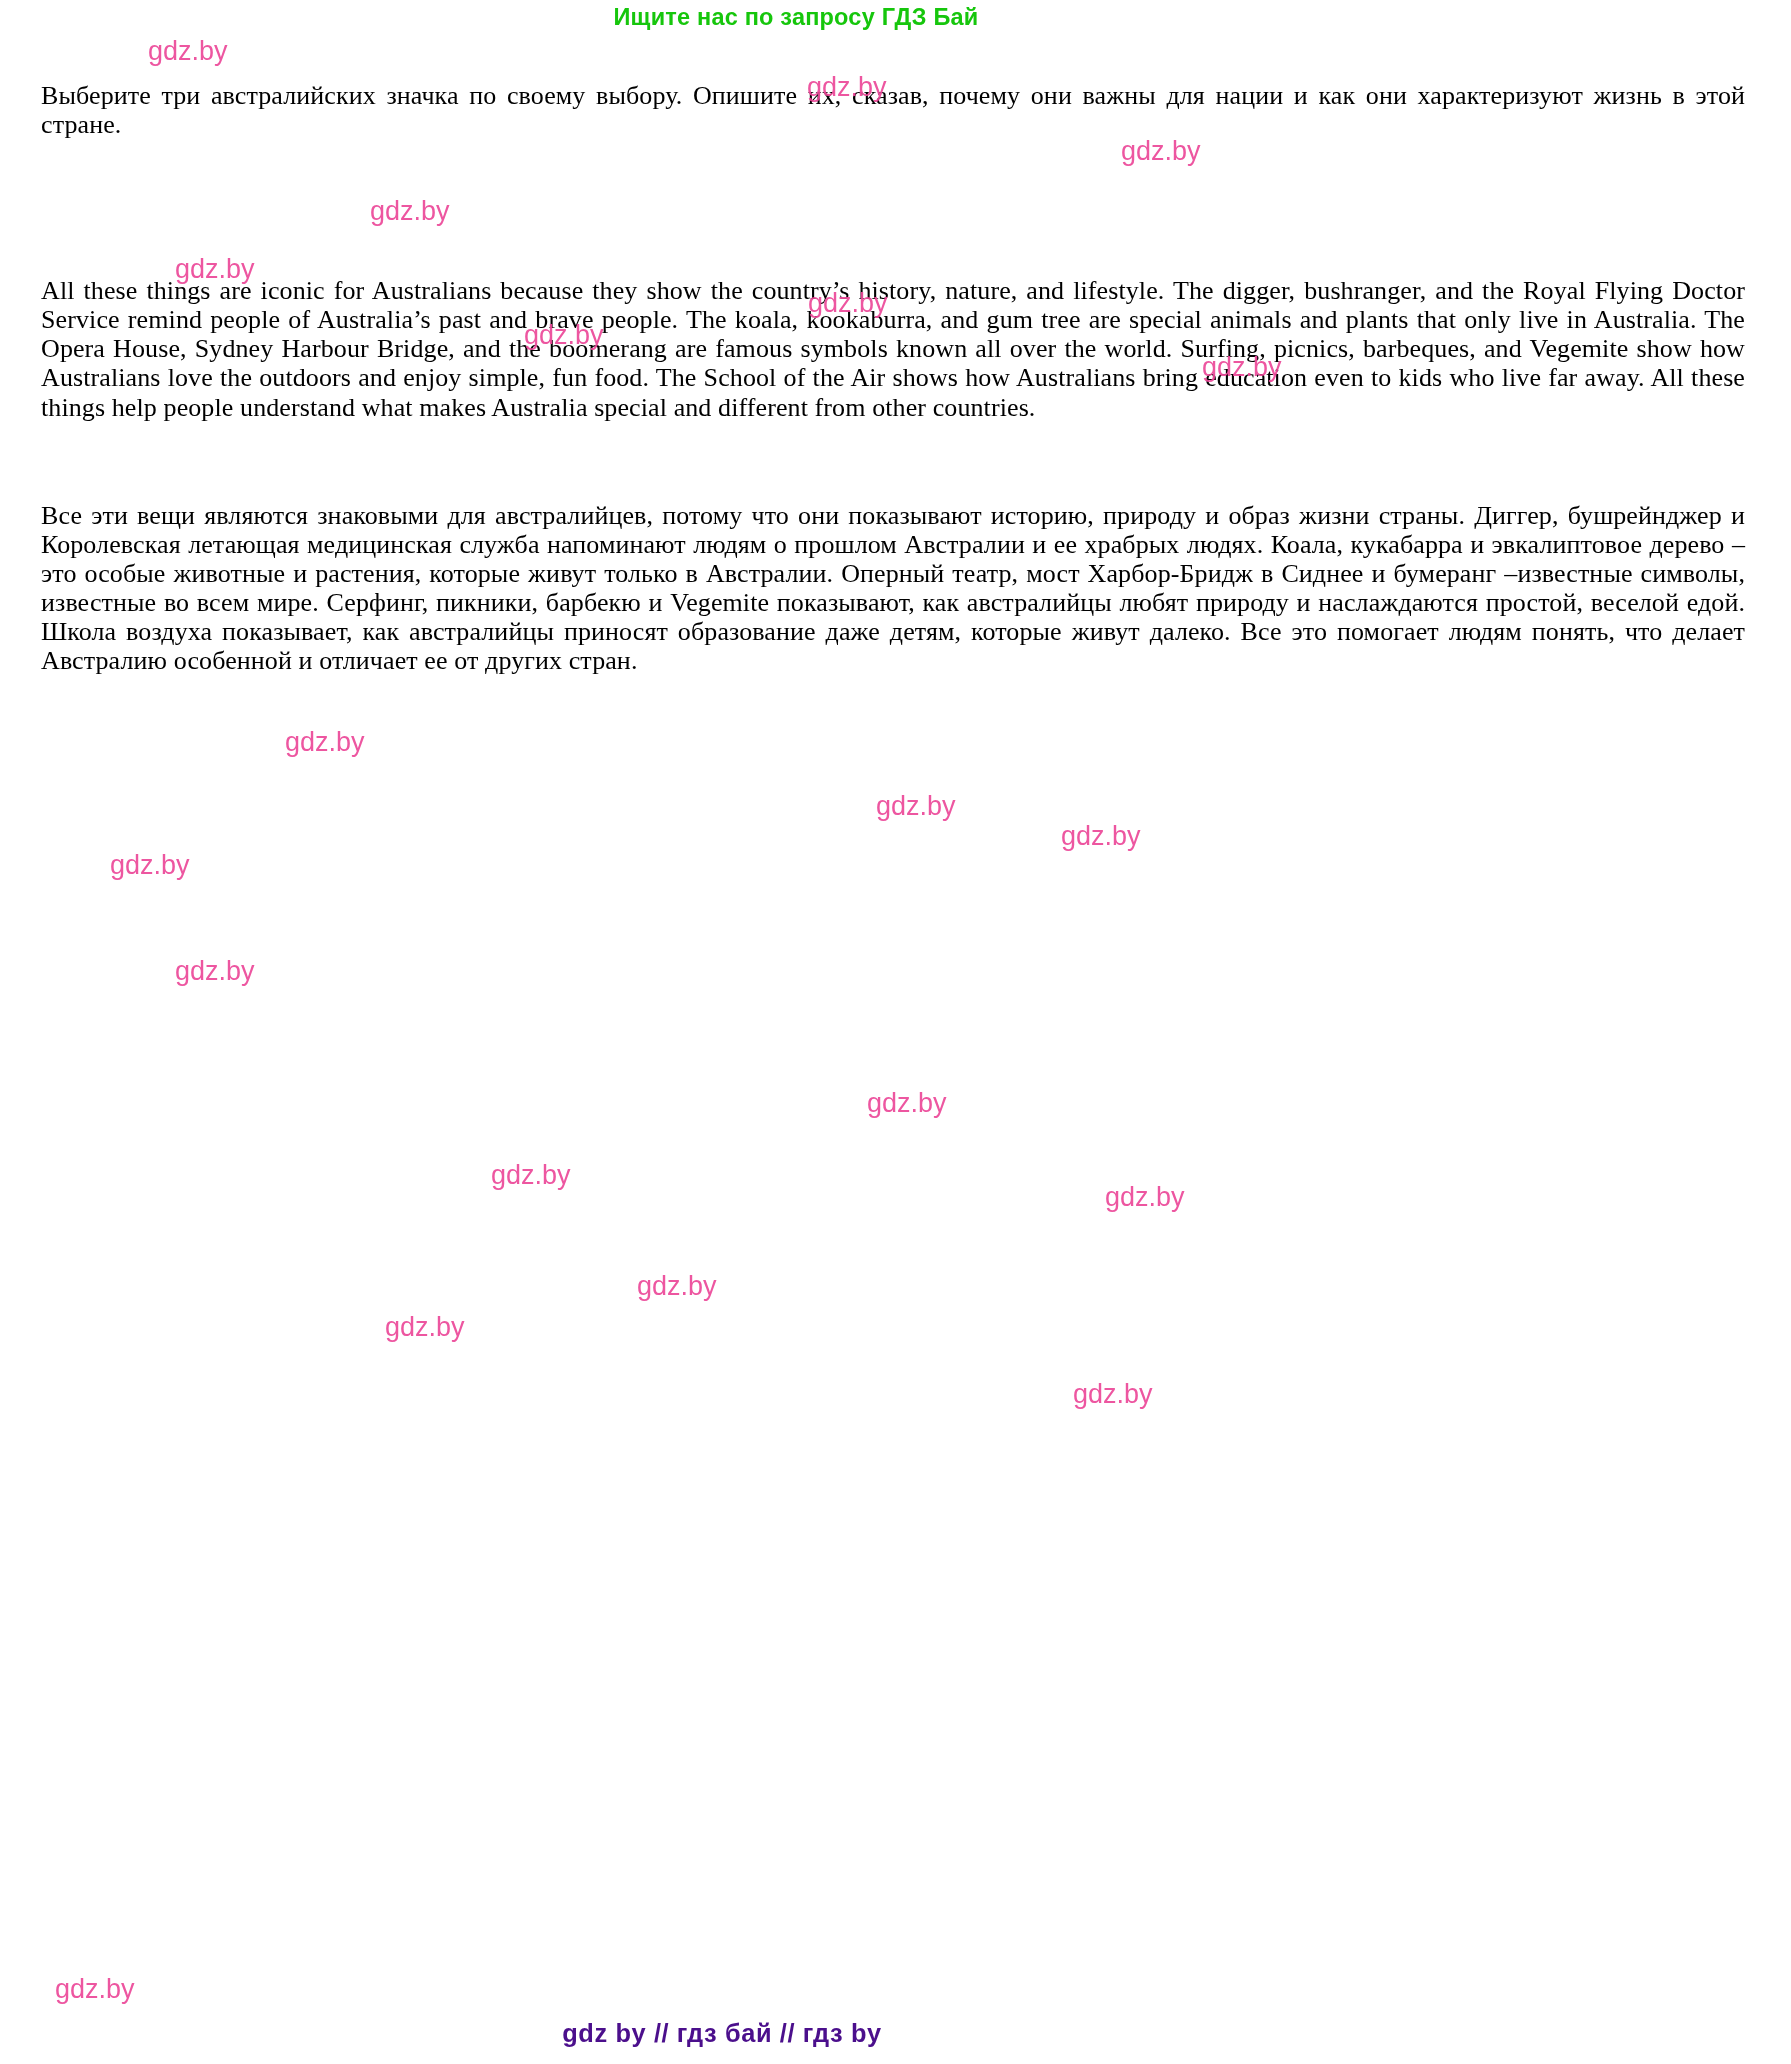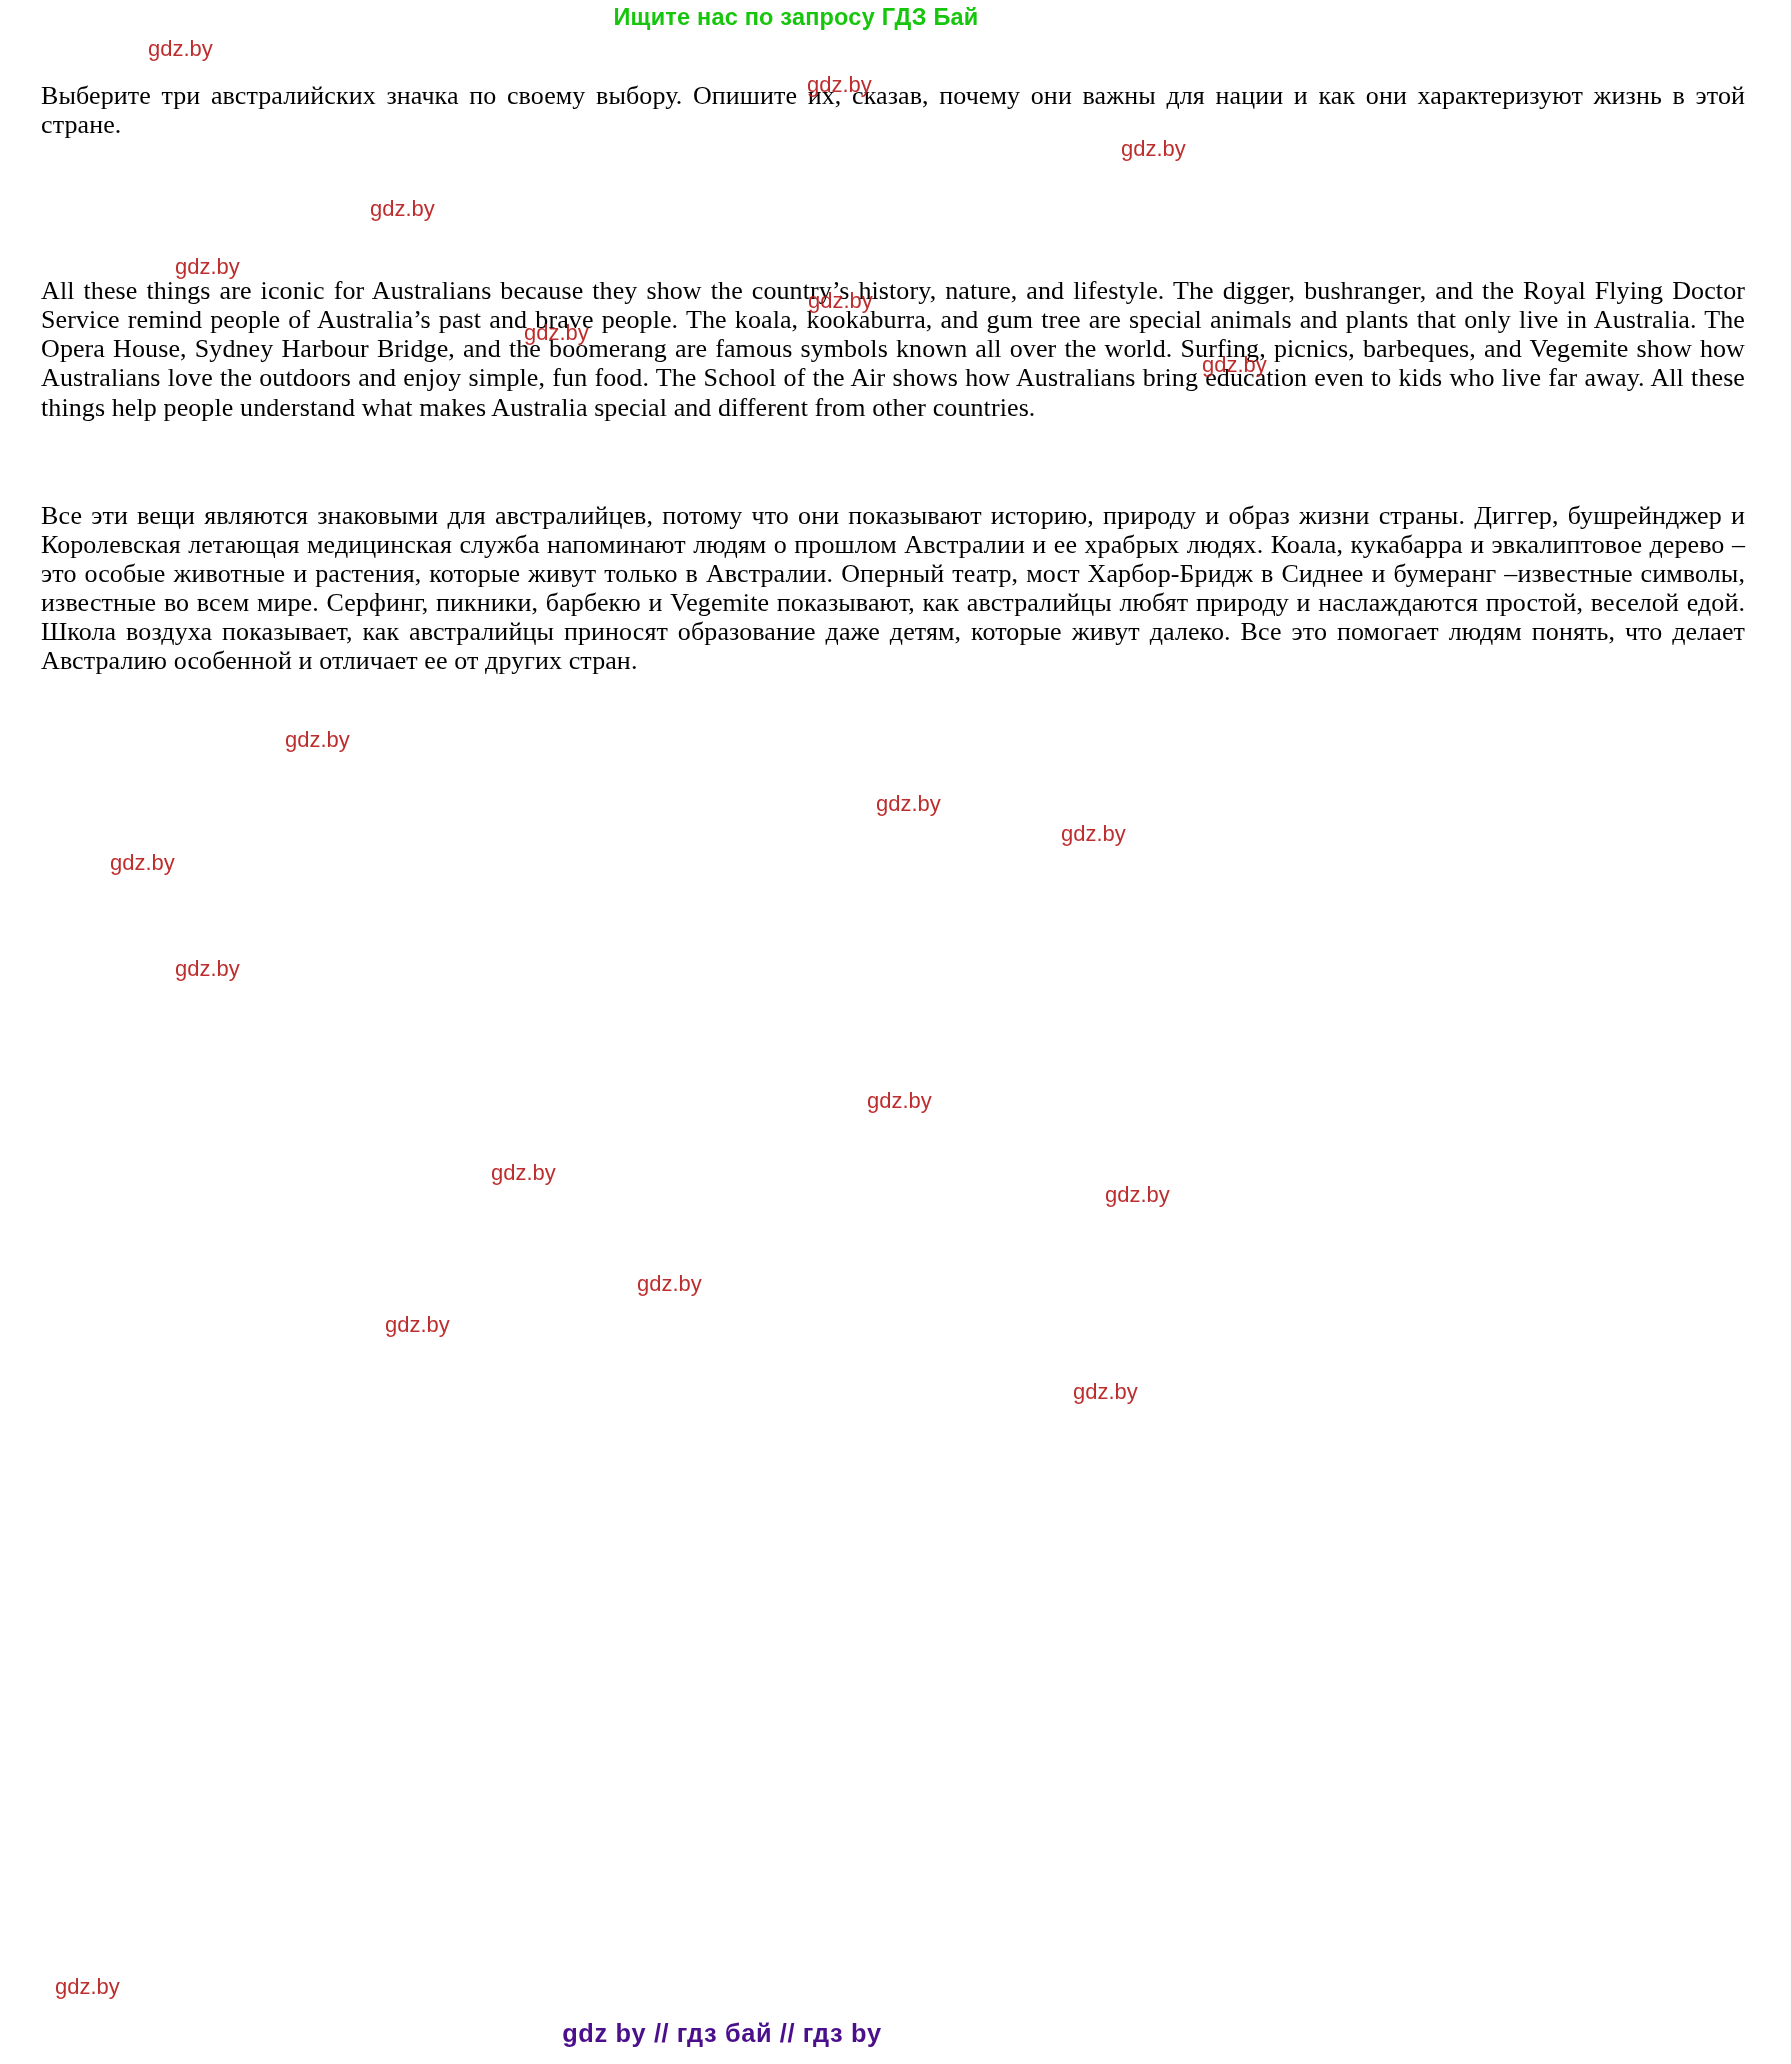--- a/index.html
+++ b/index.html
@@ -73,22 +73,22 @@
   .spacer-lg { height: 79px; }
 
   .para.eng {
     margin-top: 0;
   }
 
   
   .wm {
     position: absolute;
     font-family: "Liberation Sans", "DejaVu Sans", sans-serif;
-    font-size: 22px;
-    color: #b91c1c;
+    font-size: 27px;
+    color: #ec4899;
     opacity: 0.92;
     white-space: nowrap;
     pointer-events: none;
     font-weight: 400;
   }
 
   
   .footer-line {
     position: absolute;
     left: 0;

